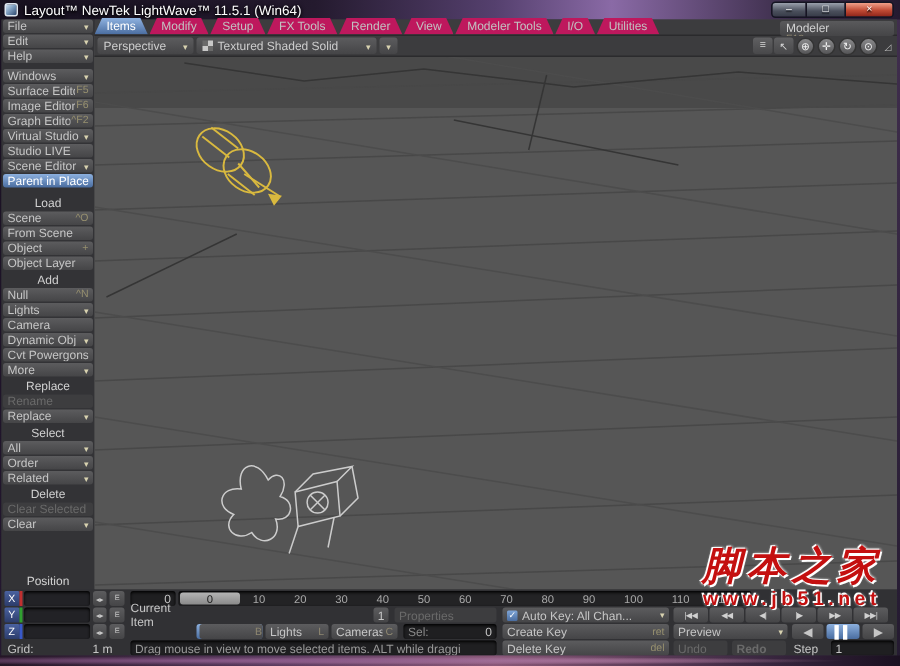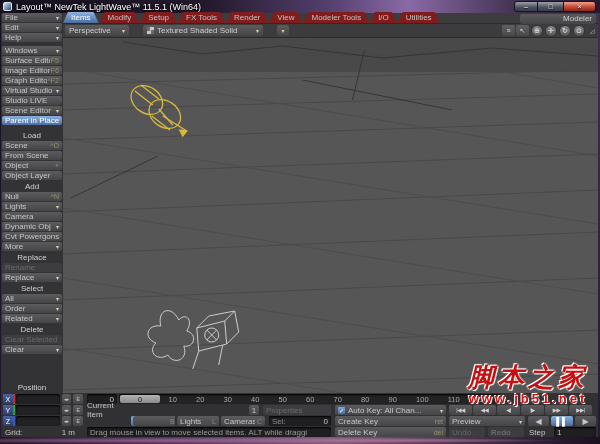--- a/index.html
+++ b/index.html
@@ -22,24 +22,24 @@
   .wb.max { width:25px; border-left:none; border-right:none; }
   .wb.close { width:33px; border-radius:0 3px 3px 0; background:linear-gradient(#f0a08a,#c04a34 55%,#90251a); }
 
   
   .window { position:absolute; left:1px; right:2px; top:13px; bottom:7px; background:#333336; }
 
   
   .menubar { position:absolute; left:62px; right:0; top:0; height:11px; background:#3c3c3e;
     display:flex; align-items:flex-end; border-bottom:1px solid #2a2a2c; }
   .tab { height:11px; line-height:11px; padding:0 8px; margin-right:1px; font-size:8px; color:#c2c2c2;
-    background:#7f1d1d; clip-path:polygon(5px 0, calc(100% - 5px) 0, 100% 100%, 0 100%); white-space:nowrap; }
+    background:#be185d; clip-path:polygon(5px 0, calc(100% - 5px) 0, 100% 100%, 0 100%); white-space:nowrap; }
   .tab.active { background:linear-gradient(#8fb2e0,#4a6da0); color:#fff; }
   .modeler-btn { position:absolute; right:2px; top:1px; width:76px; height:10px; border-radius:2px;
-    background:linear-gradient(#5a5a5c,#454547); display:flex; align-items:flex-end; padding:0 4px;flex-direction:column; }
+    background:linear-gradient(#5a5a5c,#454547); display:flex; align-items:flex-start; padding:0 4px;flex-direction:column; }
   .modeler-btn .lbl { flex:1; font-size:8px; color:#d0d0d0; }
   .modeler-btn .sc { font-size:7px; color:#8f8871; }
 
   
   .sidebar { position:absolute; left:0; top:0; width:62px; bottom:44px; background:#333336;
     display:flex; flex-direction:column; padding-top:0; }
   .sb-item { display:flex; align-items:center; height:9px; margin:0 1px 1px 1px; padding:0 3px;
     border-radius:2px; background:linear-gradient(#5c5c5e,#454547); font-size:8px; color:#c6c6c6; overflow:hidden; }
   .sb-item .lbl { flex:1; white-space:nowrap; overflow:hidden; }
   .sb-item .sc { font-size:7px; color:#97906f; margin-left:1px; }
@@ -49,21 +49,21 @@
   .sb-item.gap { background:none; height:3px; margin-bottom:0; }
   .sb-item.active { background:linear-gradient(#8cb0de,#4a6da0); color:#fff; }
   .sb-item.disabled { background:#3d3d3f; color:#6a6a6a; }
   .position-label { margin-top:auto; text-align:center; font-size:8px; color:#d2d2d2; height:10px; }
 
   
   .viewport { position:absolute; left:62px; right:0; top:11px; bottom:44px; background:#565656; }
   .vp-header { position:absolute; left:0; right:0; top:0; height:14px; background:#3c3c3e;
     border-bottom:1px solid #2b2b2d; display:flex; align-items:center; padding:1px 2px; }
   .vp-dd { height:11px; border-radius:2px; background:linear-gradient(#5c5c5e,#454547);
-    display:flex; align-items:center; padding:0 4px; margin-right:14px; }
+    display:flex; align-items:center; padding:0 4px; margin-right:2px; }
   .vp-dd .lbl { font-size:8px; color:#cecece; white-space:nowrap; }
   .vp-dd .dd { font-size:6px; color:#d8d2b0; margin-left:5px; }
   .vp-dd.view { width:64px; } .vp-dd.view .lbl { flex:1; }
   .vp-dd.shade { width:120px; } .vp-dd.shade .lbl { flex:1; }
   .checker { width:7px; height:7px; margin-right:3px; flex:none;
     background:conic-gradient(#c8c8c8 0 25%, #6a6a6a 0 50%, #c8c8c8 0 75%, #6a6a6a 0); }
   .vp-mini-dd { width:12px; height:11px; border-radius:2px; background:linear-gradient(#5c5c5e,#454547);
     display:flex; align-items:center; justify-content:center; font-size:6px; color:#d8d2b0; }
   .vp-icons { margin-left:auto; display:flex; align-items:center; }
   .sqbtn { width:13px; height:11px; margin-left:1px; border-radius:2px; background:linear-gradient(#606062,#48484a);

